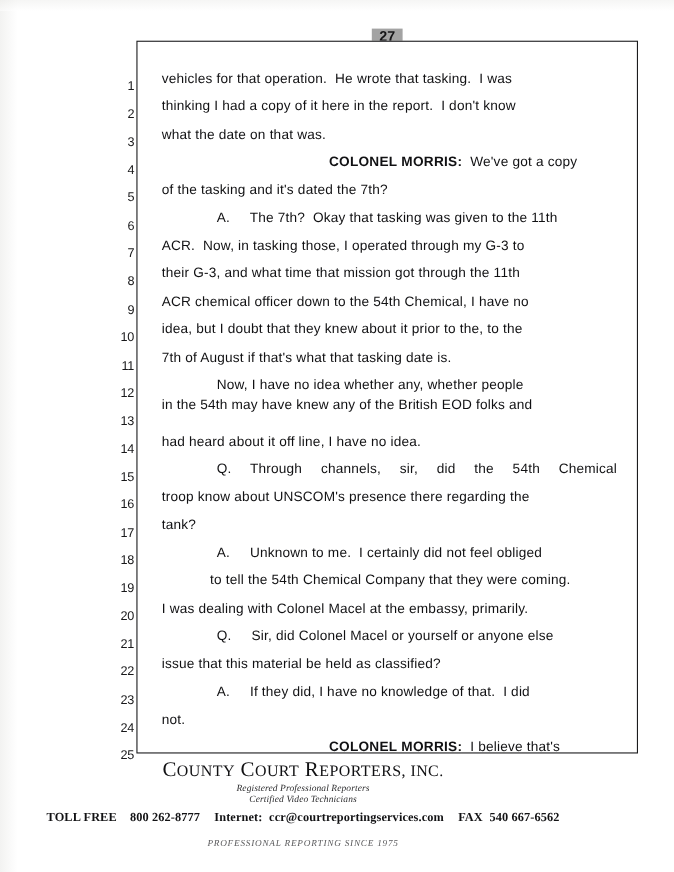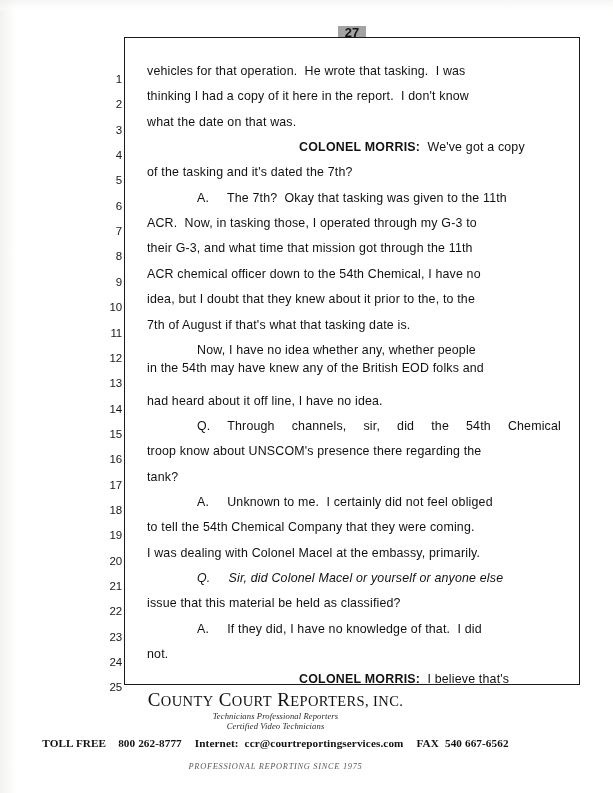--- a/index.html
+++ b/index.html
@@ -231,37 +231,37 @@
         <div class="tline" style="top: 229.8px;"><span>ACR chemical officer down to the 54th Chemical, I have no</span></div>
         <div class="tline" style="top: 255.15px;"><span>idea, but I doubt that they knew about it prior to the, to the</span></div>
         <div class="tline" style="top: 280.5px;"><span>7th of August if that's what that tasking date is.</span></div>
         <div class="tline" style="top: 305.85px; text-indent: 50px;"><span>Now, I have no idea whether any, whether people</span></div>
         <div class="tline" style="top: 324px;"><span>in the 54th may have knew any of the British EOD folks and</span></div>
         <div class="tline" style="top: 356.55px;"><span>had heard about it off line, I have no idea.</span></div>
         <div class="tline just" style="top: 381.9px; text-indent: 50px;"><span>Q.     Through channels, sir, did the 54th Chemical</span></div>
         <div class="tline" style="top: 407.25px;"><span>troop know about UNSCOM's presence there regarding the</span></div>
         <div class="tline" style="top: 432.6px;"><span>tank?</span></div>
         <div class="tline" style="top: 457.95px; text-indent: 50px;"><span>A.     Unknown to me.  I certainly did not feel obliged</span></div>
-        <div class="tline" style="top: 483.3px;"><span>to tell the 54th Chemical Company that they were coming.</span></div>
+        <div class="tline" style="top: 483.3px; margin-left: 44px;"><span>to tell the 54th Chemical Company that they were coming.</span></div>
         <div class="tline" style="top: 508.65px;"><span>I was dealing with Colonel Macel at the embassy, primarily.</span></div>
-        <div class="tline" style="top: 534px; text-indent: 50px; font-style: italic;"><span>Q.     Sir, did Colonel Macel or yourself or anyone else</span></div>
+        <div class="tline" style="top: 534px; text-indent: 50px;"><span>Q.     Sir, did Colonel Macel or yourself or anyone else</span></div>
         <div class="tline" style="top: 559.35px;"><span>issue that this material be held as classified?</span></div>
         <div class="tline" style="top: 584.7px; text-indent: 50px;"><span>A.     If they did, I have no knowledge of that.  I did</span></div>
         <div class="tline" style="top: 610.05px;"><span>not.</span></div>
         <div class="tline" style="top: 635.4px; text-indent: 0px;"><span style="display: inline-block; width: 152px;"></span><span class="bold">COLONEL MORRIS:</span><span>  I believe that's</span></div>
       </div>
   </div>
 
   <div id="footer">
     <div id="firm-name">
       <span class="cap">C</span><span class="sc">OUNTY</span>
       <span class="cap">C</span><span class="sc">OURT</span>
       <span class="cap">R</span><span class="sc">EPORTERS</span><span class="sc">, INC.</span>
     </div>
-    <div class="firm-sub">Technicians Professional Reporters</div>
+    <div class="firm-sub">Registered Professional Reporters</div>
     <div class="firm-sub">Certified Video Technicians</div>
     <div id="contact-row">
       <span class="seg">TOLL FREE</span><span class="gap-sm"></span><span class="gap-sm"></span><span class="seg">800 262-8777</span><span class="gap"></span><span class="seg">Internet:</span><span class="gap-sm"></span><span class="seg">ccr@courtreportingservices.com</span><span class="gap"></span><span class="seg">FAX</span><span class="gap-sm"></span><span class="seg">540 667-6562</span>
     </div>
     <div id="tagline">PROFESSIONAL REPORTING SINCE 1975</div>
   </div>
 
 </div>
 
 </body></html>

